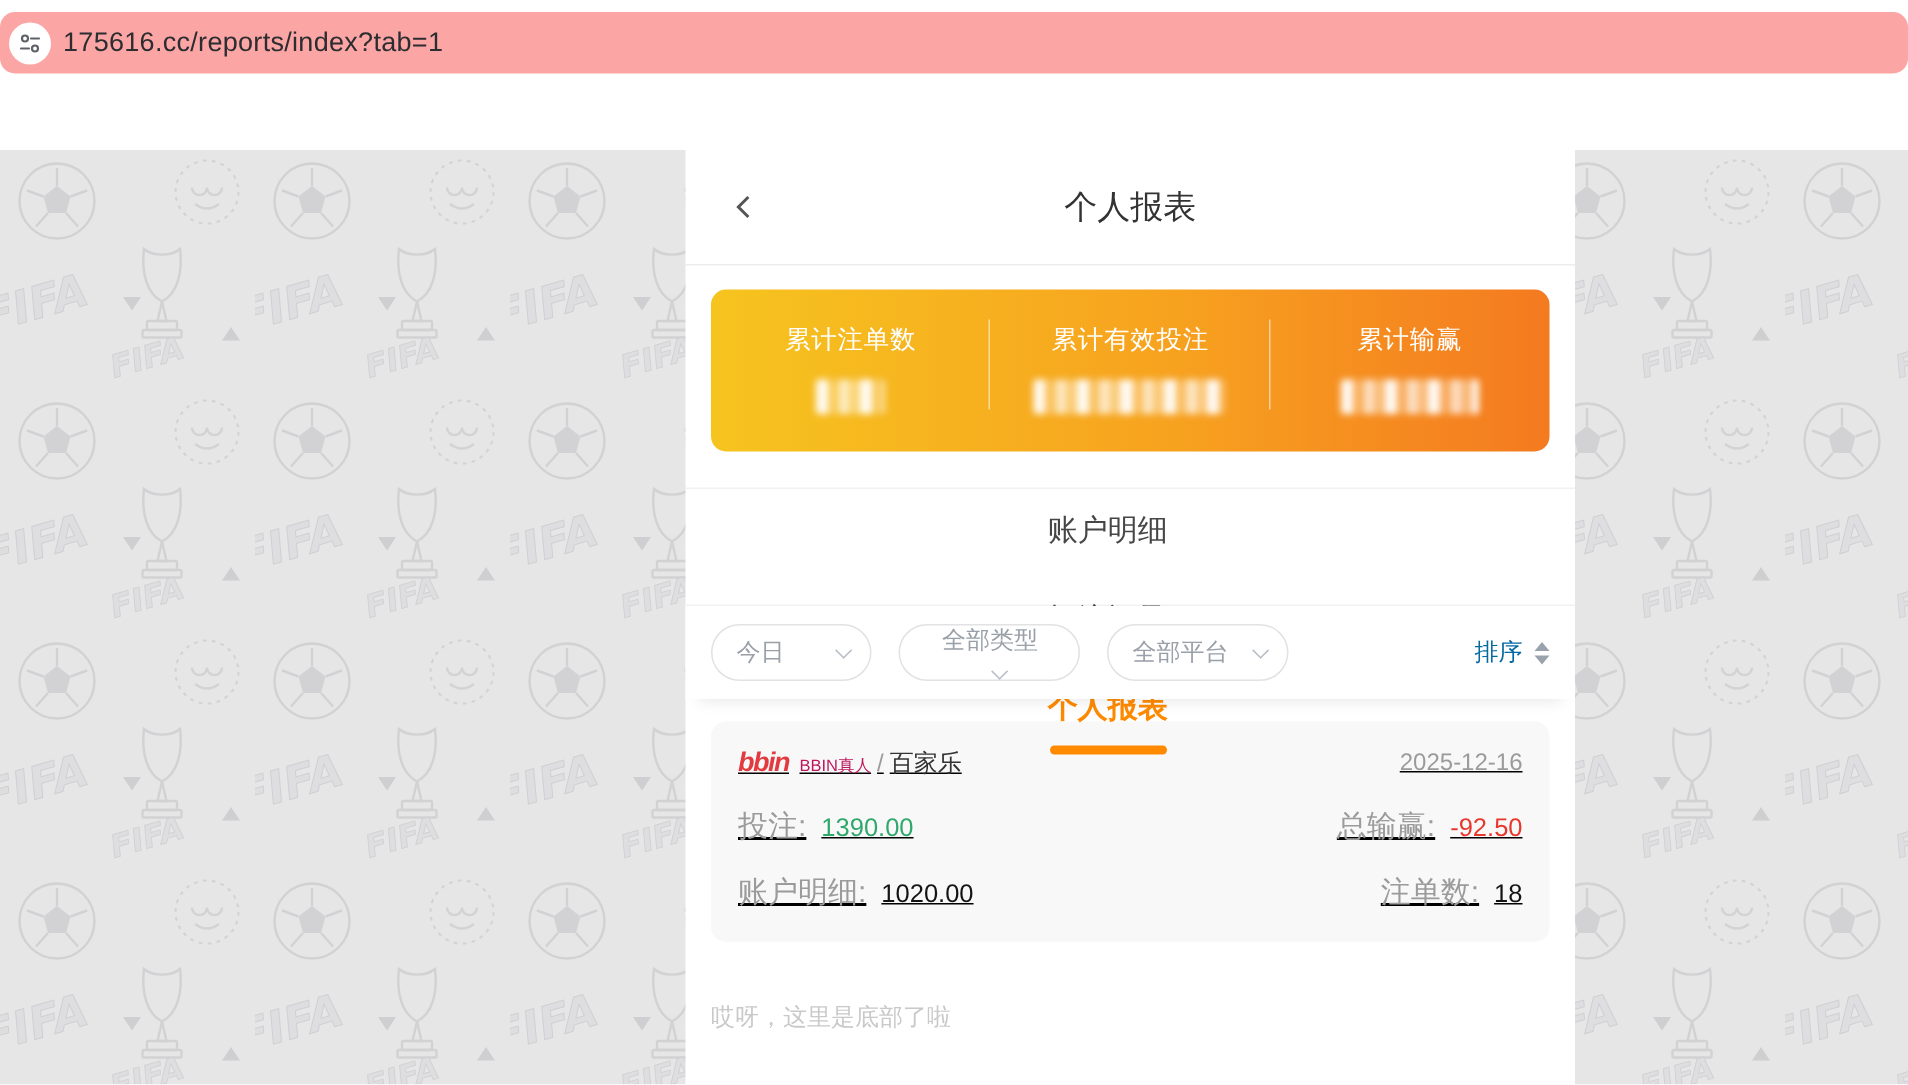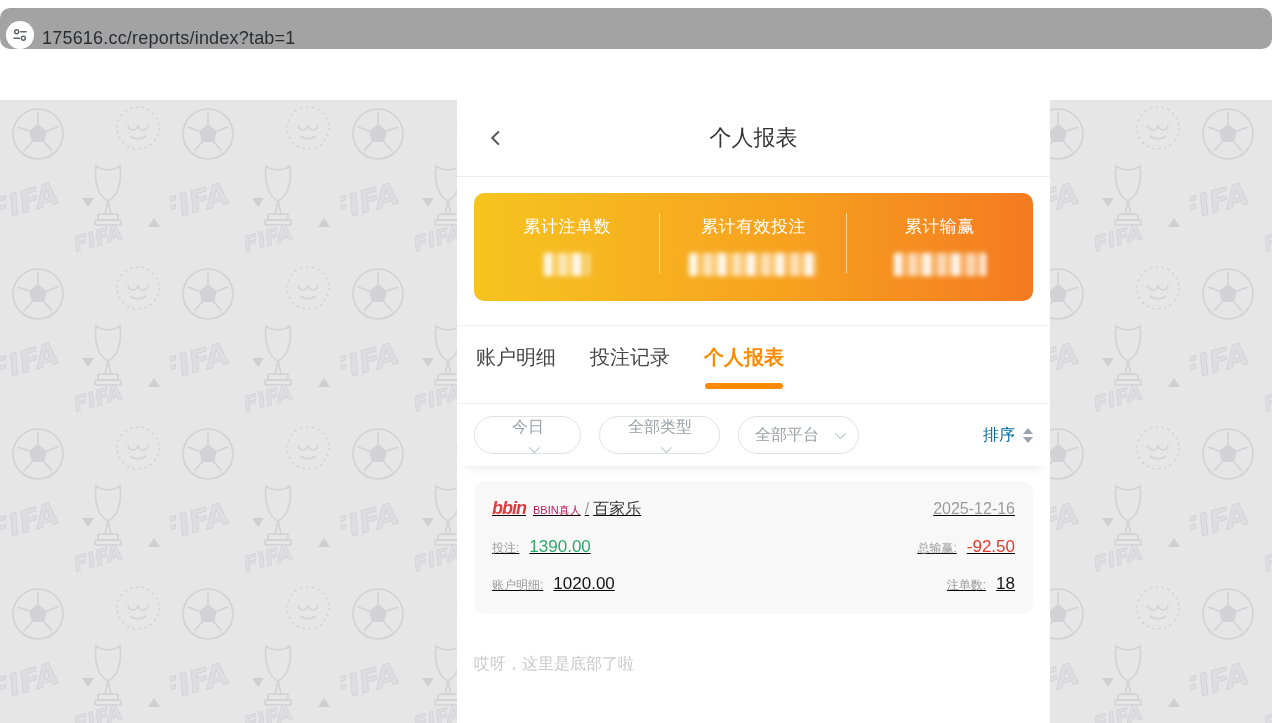--- a/index.html
+++ b/index.html
@@ -1,21 +1,21 @@
 <!DOCTYPE html>
 <html><head>
 <meta charset="utf-8">
 <style>
   * { margin:0; padding:0; box-sizing:border-box; }
   html,body { width:1272px; height:723px; background:#ffffff; overflow:hidden;
     font-family:"Liberation Sans","DejaVu Sans",sans-serif; }
 
   
   .urlbar { position:absolute; left:0; top:8px; width:1272px; height:41px;
-    background:#a3a3a3; border-radius:10px; display:flex; align-items:flex-end; }
+    background:#fca5a5; border-radius:10px; display:flex; align-items:center; }
   .urlbar .icon-circle { width:28px; height:28px; border-radius:50%; background:#fff;
     margin-left:6px; display:flex; align-items:center; justify-content:center; }
   .url-text { margin-left:8px; font-size:18px; color:#2b2d31; letter-spacing:.2px; }
 
   
   .bg-pattern { position:absolute; left:0; top:100px; width:1272px; height:623px; }
 
   
   .app-col { position:absolute; left:457px; top:100px; width:593px; height:623px;
     background:#ffffff; }
@@ -41,34 +41,34 @@
   .masked { margin:15px auto 0; height:23px; border-radius:2px; filter:blur(2.5px);
     background:repeating-linear-gradient(90deg, rgba(255,255,255,.95) 0 8px,
       rgba(255,236,205,.35) 8px 15px, rgba(255,255,255,.72) 15px 22px,
       rgba(255,244,220,.45) 22px 29px); }
   .masked.w1 { width:46px; } .masked.w2 { width:128px; } .masked.w3 { width:92px; }
 
   .hr-line { height:1px; background:#f1f1f2; }
 
   
   .tabs-row { display:flex; align-items:center; height:78px; padding:0 17px 10px;
-    border-bottom:1px solid #f1f1f2; }
+    border-bottom:1px solid #f1f1f2;flex-direction:column; }
   .tab { position:relative; font-size:20px; color:#464646; margin-right:30px;
     padding:14px 2px 18px; cursor:pointer; }
   .tab.active { color:#ff8a00; font-weight:bold; }
   .tab-underline { position:absolute; left:50%; transform:translateX(-50%); bottom:0;
     width:78px; height:6px; border-radius:3px; background:#ff8a00; }
 
   
   .filter-bar { display:flex; align-items:center; height:62px; padding:0 17px;
     background:#fff; box-shadow:0 9px 10px -8px rgba(0,0,0,.10); position:relative; z-index:2; }
   .pill { display:inline-flex; align-items:center; justify-content:space-between;
     height:38px; border:1px solid #e2e2e4; border-radius:19px; padding:0 15px 0 16px;
     color:#9aa0a8; font-size:16px; margin-right:18px; cursor:pointer; background:#fff; }
-  .pill.p1 { width:107px;flex-direction:column; } .pill.p2 { width:121px;flex-direction:column; } .pill.p3 { width:121px; }
+  .pill.p1 { width:107px; } .pill.p2 { width:121px;flex-direction:column; } .pill.p3 { width:121px; }
   .chev { width:8px; height:8px; border:solid #b9bec6; border-width:0 1.5px 1.5px 0;
     transform:rotate(45deg) translateY(-2px); margin-left:10px; }
   .sort-ctl { margin-left:auto; display:flex; align-items:center; cursor:pointer; }
   .sort-label { font-size:16px; color:#0369a1; margin-right:8px; }
   .sort-arrows { display:flex; flex-direction:column; align-items:center; }
   .tri-up { width:0; height:0; border-left:5px solid transparent; border-right:5px solid transparent;
     border-bottom:6px solid #9aa3ad; margin-bottom:3px; }
   .tri-down { width:0; height:0; border-left:5px solid transparent; border-right:5px solid transparent;
     border-top:6px solid #9aa3ad; }
 
@@ -77,21 +77,21 @@
   .report-card { background:#f8f8f9; border-radius:10px; padding:17px 18px 20px; cursor:pointer;text-decoration:underline; }
   .rc-row { display:flex; align-items:center; justify-content:space-between; }
   .rc-row + .rc-row { margin-top:17px; }
   .rc-left, .rc-right { display:flex; align-items:baseline; }
   .bbin-logo { color:#e23b3f; font-weight:bold; font-size:18px; letter-spacing:-1px;
     margin-right:7px; font-style:italic; }
   .provider { color:#be185d; font-size:11px; }
   .slash { color:#9b9b9b; font-size:16px; margin:0 4px; }
   .game { color:#333; font-size:16px; }
   .date { color:#9b9b9b; font-size:16px; }
-  .lbl { color:#9b9b9b; font-size:12px; margin-right:10px; }
+  .lbl { color:#9b9b9b; font-size:20px; margin-right:10px; }
   .val { font-size:17px; }
   .val.green { color:#2fa86b; }
   .val.red { color:#e8382d; }
   .val.dark { color:#141414; font-weight:500; }
 
   .footer-text { text-align:left; margin-top:40px; color:#c9c9c9; font-size:16px; }
 </style>
 </head>
 <body>
 

